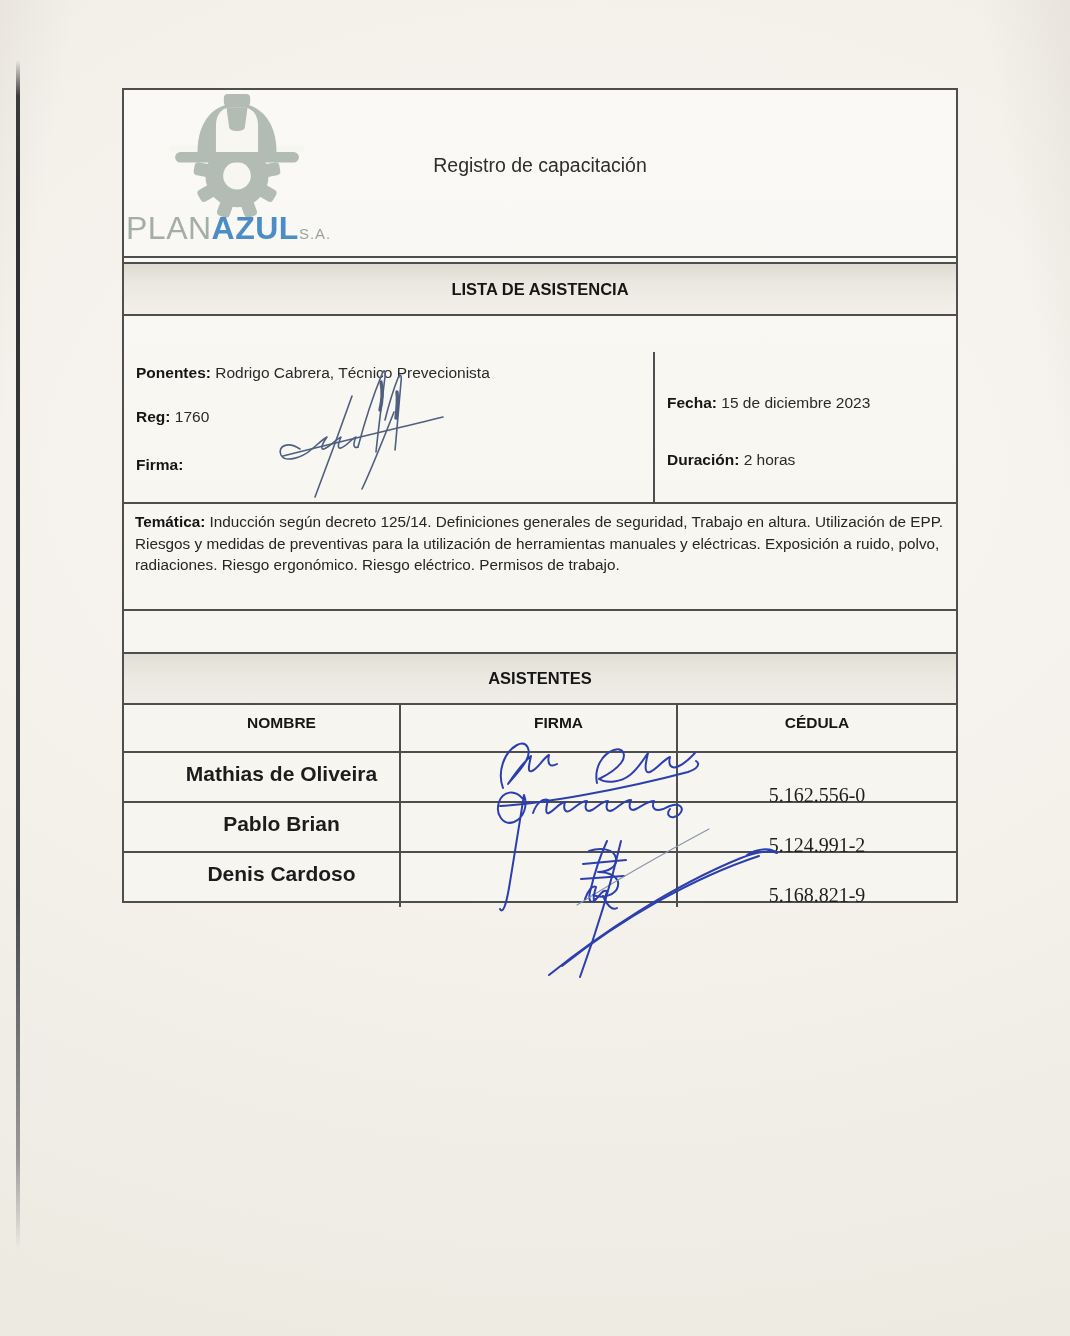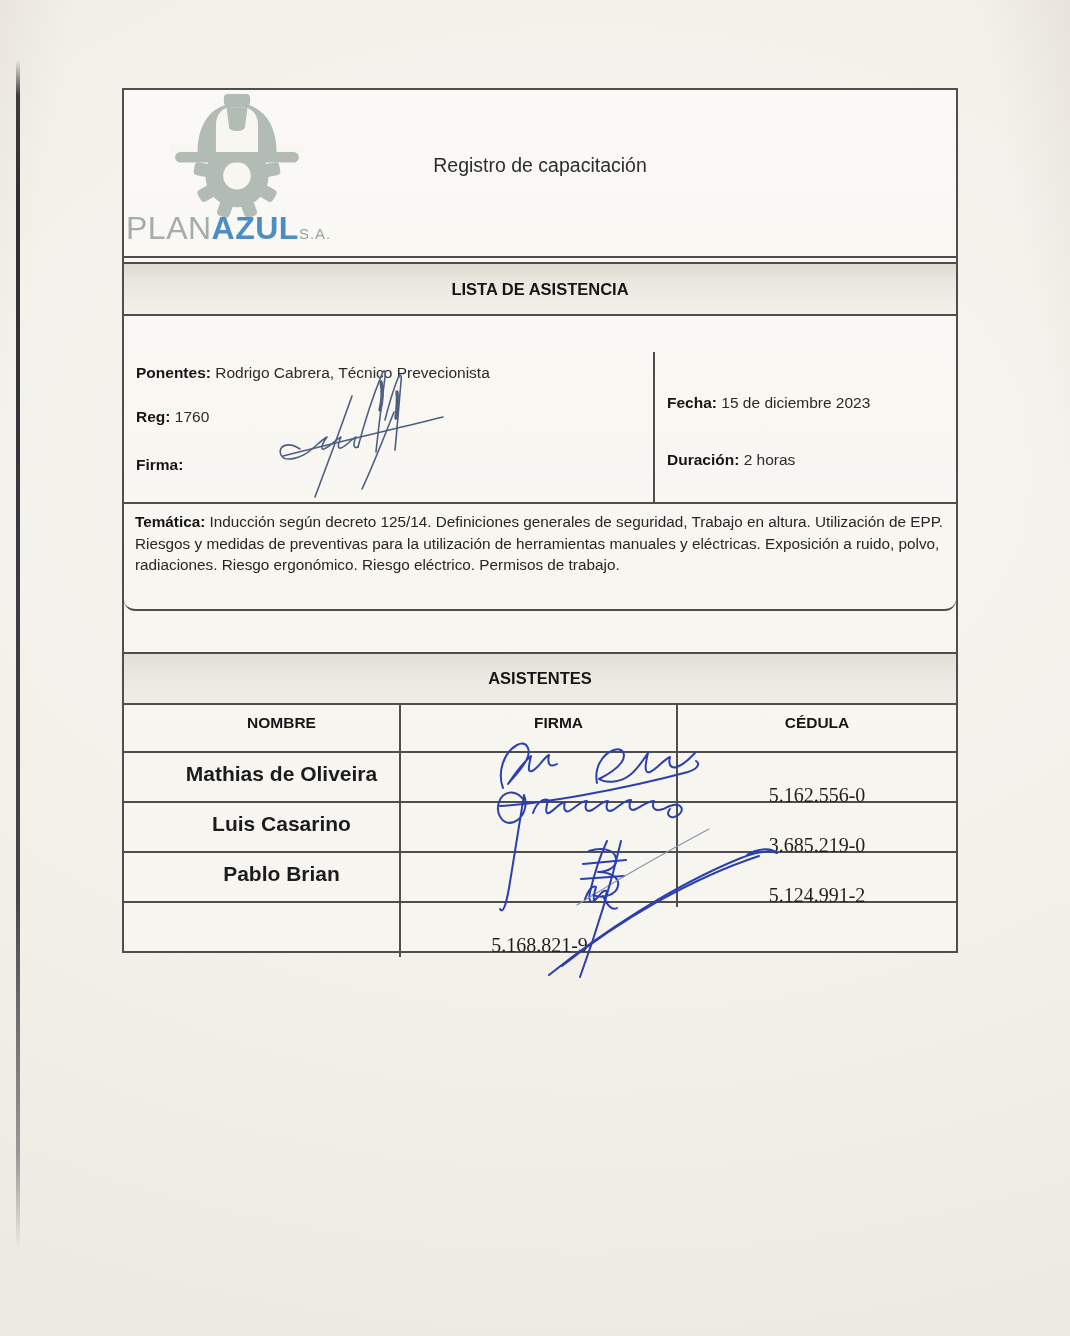--- a/index.html
+++ b/index.html
@@ -40,21 +40,21 @@
     background:linear-gradient(180deg,#e2dfd6 0%,#eae8e0 45%,#efede6 100%);}
   .info{display:grid;grid-template-columns:531px 1fr;height:186px;border-bottom:2px solid #4e4e4e;}
   .info .left{border-right:2px solid #4e4e4e;padding:12px 0 0 12px;box-sizing:border-box;margin-top:36px;}
   .info .right{padding:78px 0 0 12px;box-sizing:border-box;}
   .line{font-size:15.5px;color:#2a2a2a;}
   .line b{color:#161616;}
   .l-reg{margin-top:26px;}
   .l-firma{margin-top:30px;}
   .l-dur{margin-top:39px;}
   .tematica{height:98px;border-bottom:2px solid #4e4e4e;padding:7px 11px 0 11px;box-sizing:content-box;
-    font-size:15.3px;line-height:21.5px;color:#262626;border-radius:11px;}
+    font-size:15.3px;line-height:21.5px;color:#262626;}
   .tematica b{color:#141414;}
   .empty-row{height:41px;border-bottom:2px solid #4e4e4e;}
   .tbl-row{display:grid;grid-template-columns:277px 277px 1fr;}
   .tbl-row > div{box-sizing:border-box;padding-top:9px;text-align:center;}
   .tbl-row .c1,.tbl-row .c2{border-right:2px solid #4e4e4e;padding-left:40px;}
   .thead{height:46px;border-bottom:2px solid #4e4e4e;font-weight:700;font-size:15.5px;color:#161616;}
   .trow{height:48px;border-bottom:2px solid #4e4e4e;}
   .trow:last-child{border-bottom:none;}
   .trow .nombre{font-weight:700;font-size:21px;color:#1c1c1c;}
   .trow .cedula{font-family:"Liberation Serif", serif;font-size:20px;color:#1e1e1e;margin-top:22px;}
@@ -129,30 +129,26 @@
     <div class="c2">FIRMA</div>
     <div class="c3">CÉDULA</div>
   </div>
 
   <div class="tbl-row trow">
     <div class="c1 nombre">Mathias de Oliveira</div>
     <div class="c2"></div>
     <div class="c3 cedula">5.162.556-0</div>
   </div>
   <div class="tbl-row trow">
-    <div class="c1 nombre">Luis Casarino</div>
-    <div class="c2"></div>
-    <div class="c3 cedula">3.685.219-0</div>
-  </div>
-  <div class="tbl-row trow">
     <div class="c1 nombre">Pablo Brian</div>
     <div class="c2"></div>
     <div class="c3 cedula">5.124.991-2</div>
   </div>
   <div class="tbl-row trow">
+    <div class="c1 nombre">Denis Cardoso</div>
     <div class="c2"></div>
     <div class="c3 cedula">5.168.821-9</div>
   </div>
 
 </div>
 
 <svg class="ink-overlay" viewBox="0 0 1070 1336">
 
   <g stroke-width="1.6" stroke="#4e5f80">
     <path d="M300,449 C288,441 277,446 281,455 C285,463 302,458 312,449 C318,444 322,440 327,437 C322,444 320,450 324,449 C330,447 335,440 341,437 C338,444 337,449 341,448 C347,446 351,439 356,437 C353,444 353,449 358,447"></path>

